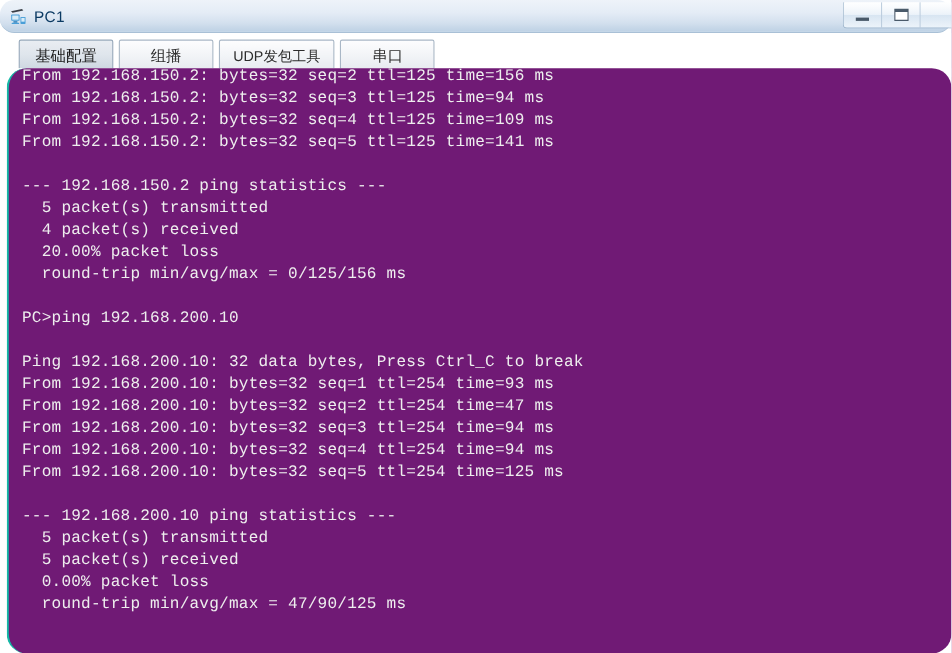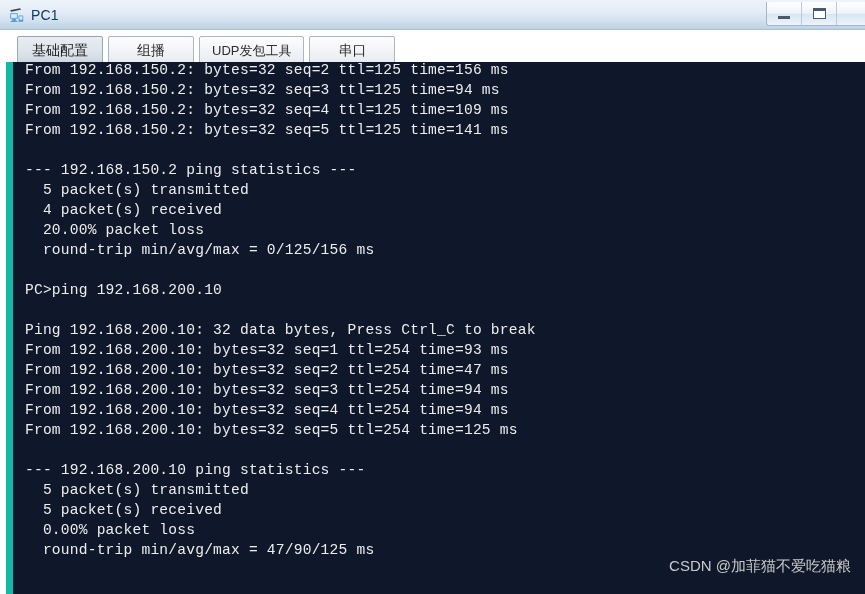--- a/index.html
+++ b/index.html
@@ -29,20 +29,21 @@
     width: 865px;
     height: 30px;
     background: linear-gradient(to bottom,
         #eef3f9 0%,
         #e4ecf6 40%,
         #d3e0ee 72%,
         #c6d7e8 88%,
         #bed2e5 100%);
     border-bottom: 1px solid #a9c0d6;
     box-sizing: border-box;
+    border-radius: 13px;
   }
   .titlebar-left {
     position: absolute;
     left: 8px; top: 0;
     height: 30px;
     display: flex;
     align-items: center;
     gap: 6px;
   }
   .app-icon {
@@ -146,23 +147,24 @@
     height: 532px;
     background: #ffffff;
     box-sizing: border-box;
   }
   .terminal {
     position: absolute;
     left: 6px;
     top: 0;
     right: 0;
     bottom: 0;
-    background: #0f172a;
-    overflow: hidden;
-    border-left: 7px solid #14b8a6;
+    background: #701a75;
+    overflow: hidden;
+    border-left: 2px solid #14b8a6;
+    border-radius: 18px;
   }
   .term-lines {
     position: absolute;
     left: 12px;
     top: -2px;
     right: 0;
     font-family: "Liberation Mono", "DejaVu Sans Mono", monospace;
     font-size: 14.6px;
     line-height: 20px;
     color: #eeeeee;
@@ -226,17 +228,16 @@
         </div>
         <div class="tab">
           <span>串口</span>
         </div>
       </div>
   </div>
 
   <div class="terminal-wrap">
     <div class="terminal">
       <div class="term-lines" id="term-host"><div class="term-line"><span>From 192.168.150.2: bytes=32 seq=2 ttl=125 time=156 ms</span></div><div class="term-line"><span>From 192.168.150.2: bytes=32 seq=3 ttl=125 time=94 ms</span></div><div class="term-line"><span>From 192.168.150.2: bytes=32 seq=4 ttl=125 time=109 ms</span></div><div class="term-line"><span>From 192.168.150.2: bytes=32 seq=5 ttl=125 time=141 ms</span></div><div class="term-line"><span></span></div><div class="term-line"><span>--- 192.168.150.2 ping statistics ---</span></div><div class="term-line"><span>  5 packet(s) transmitted</span></div><div class="term-line"><span>  4 packet(s) received</span></div><div class="term-line"><span>  20.00% packet loss</span></div><div class="term-line"><span>  round-trip min/avg/max = 0/125/156 ms</span></div><div class="term-line"><span></span></div><div class="term-line"><span>PC&gt;ping 192.168.200.10</span></div><div class="term-line"><span></span></div><div class="term-line"><span>Ping 192.168.200.10: 32 data bytes, Press Ctrl_C to break</span></div><div class="term-line"><span>From 192.168.200.10: bytes=32 seq=1 ttl=254 time=93 ms</span></div><div class="term-line"><span>From 192.168.200.10: bytes=32 seq=2 ttl=254 time=47 ms</span></div><div class="term-line"><span>From 192.168.200.10: bytes=32 seq=3 ttl=254 time=94 ms</span></div><div class="term-line"><span>From 192.168.200.10: bytes=32 seq=4 ttl=254 time=94 ms</span></div><div class="term-line"><span>From 192.168.200.10: bytes=32 seq=5 ttl=254 time=125 ms</span></div><div class="term-line"><span></span></div><div class="term-line"><span>--- 192.168.200.10 ping statistics ---</span></div><div class="term-line"><span>  5 packet(s) transmitted</span></div><div class="term-line"><span>  5 packet(s) received</span></div><div class="term-line"><span>  0.00% packet loss</span></div><div class="term-line"><span>  round-trip min/avg/max = 47/90/125 ms</span></div><div class="term-line"><span></span></div><div class="term-line"><span></span></div></div>
-      <div class="watermark">CSDN @加菲猫不爱吃猫粮</div>
     </div>
   </div>
 
 </div>
 
 </body></html>

